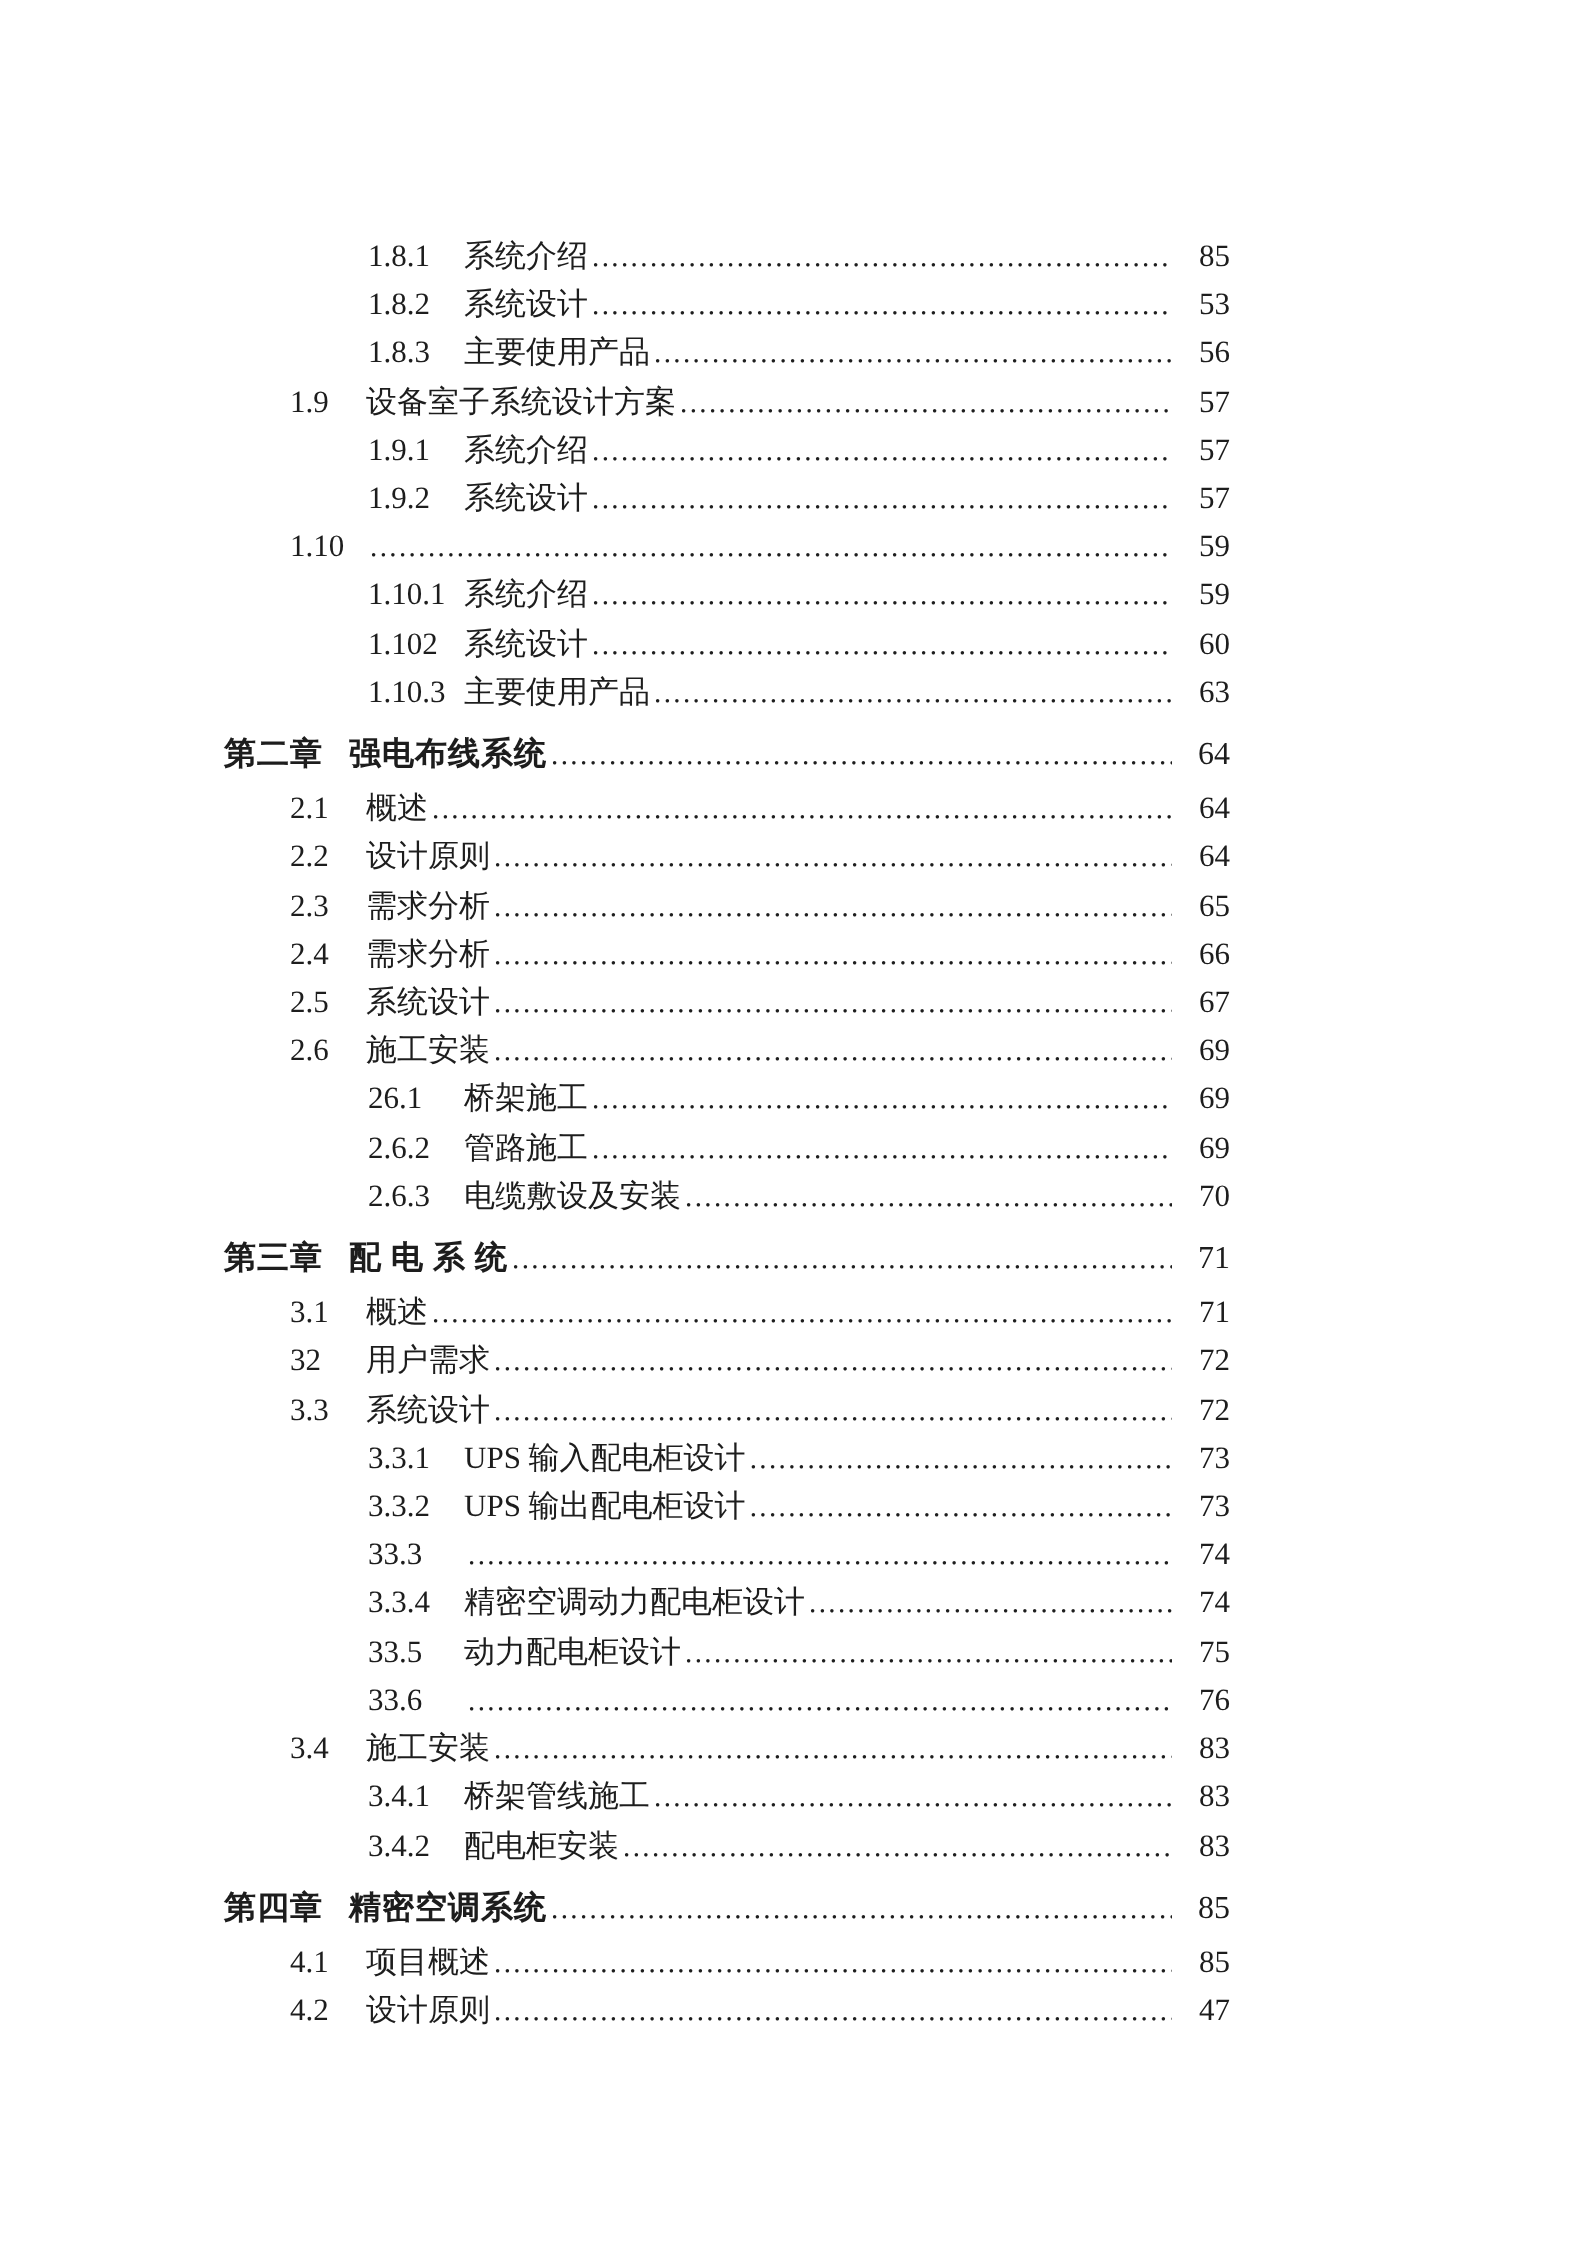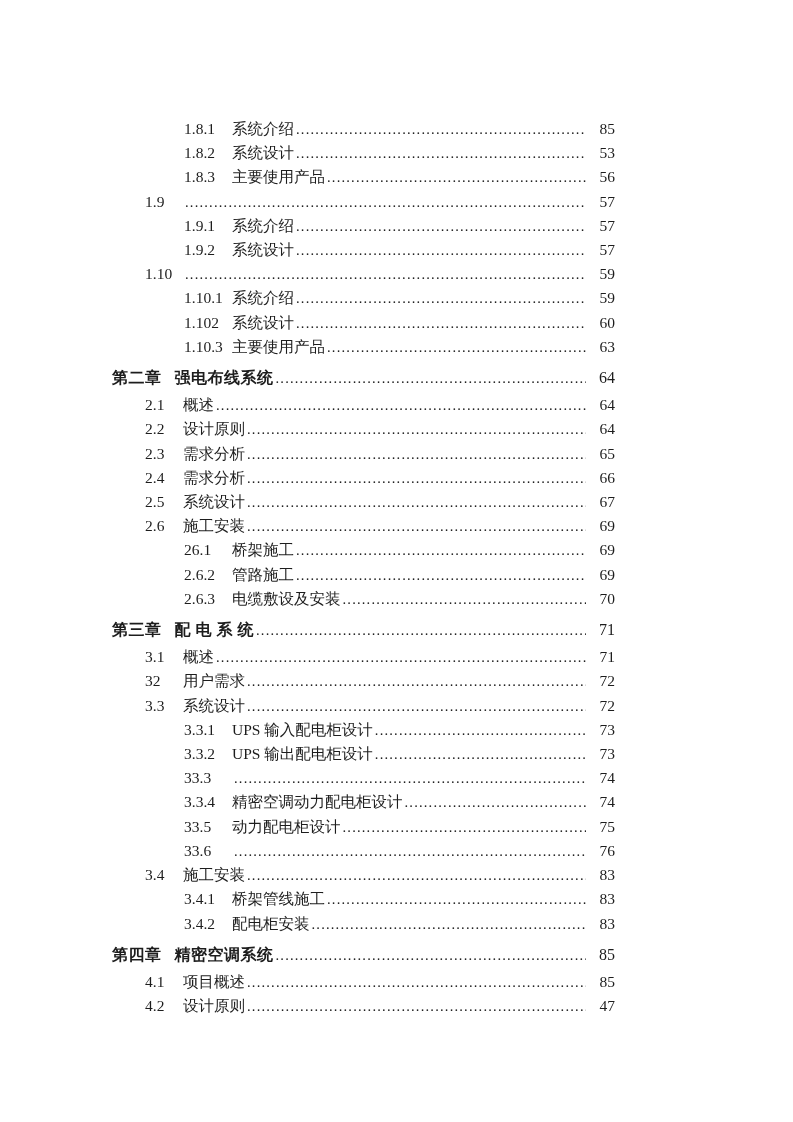--- a/index.html
+++ b/index.html
@@ -90,20 +90,21 @@
         <span class="pageno">53</span>
       </div>
       <div class="toc-row sub2">
         <span class="num">1.8.3</span>
         <span class="title">主要使用产品</span>
         <span class="dots">................................................................................................................................................................................................................................................................................................................................................................................................................</span>
         <span class="pageno">56</span>
       </div>
       <div class="toc-row sub1">
         <span class="num">1.9</span>
+        <span class="title">设备室子系统设计方案</span>
         <span class="dots">................................................................................................................................................................................................................................................................................................................................................................................................................</span>
         <span class="pageno">57</span>
       </div>
       <div class="toc-row sub2">
         <span class="num">1.9.1</span>
         <span class="title">系统介绍</span>
         <span class="dots">................................................................................................................................................................................................................................................................................................................................................................................................................</span>
         <span class="pageno">57</span>
       </div>
       <div class="toc-row sub2">

